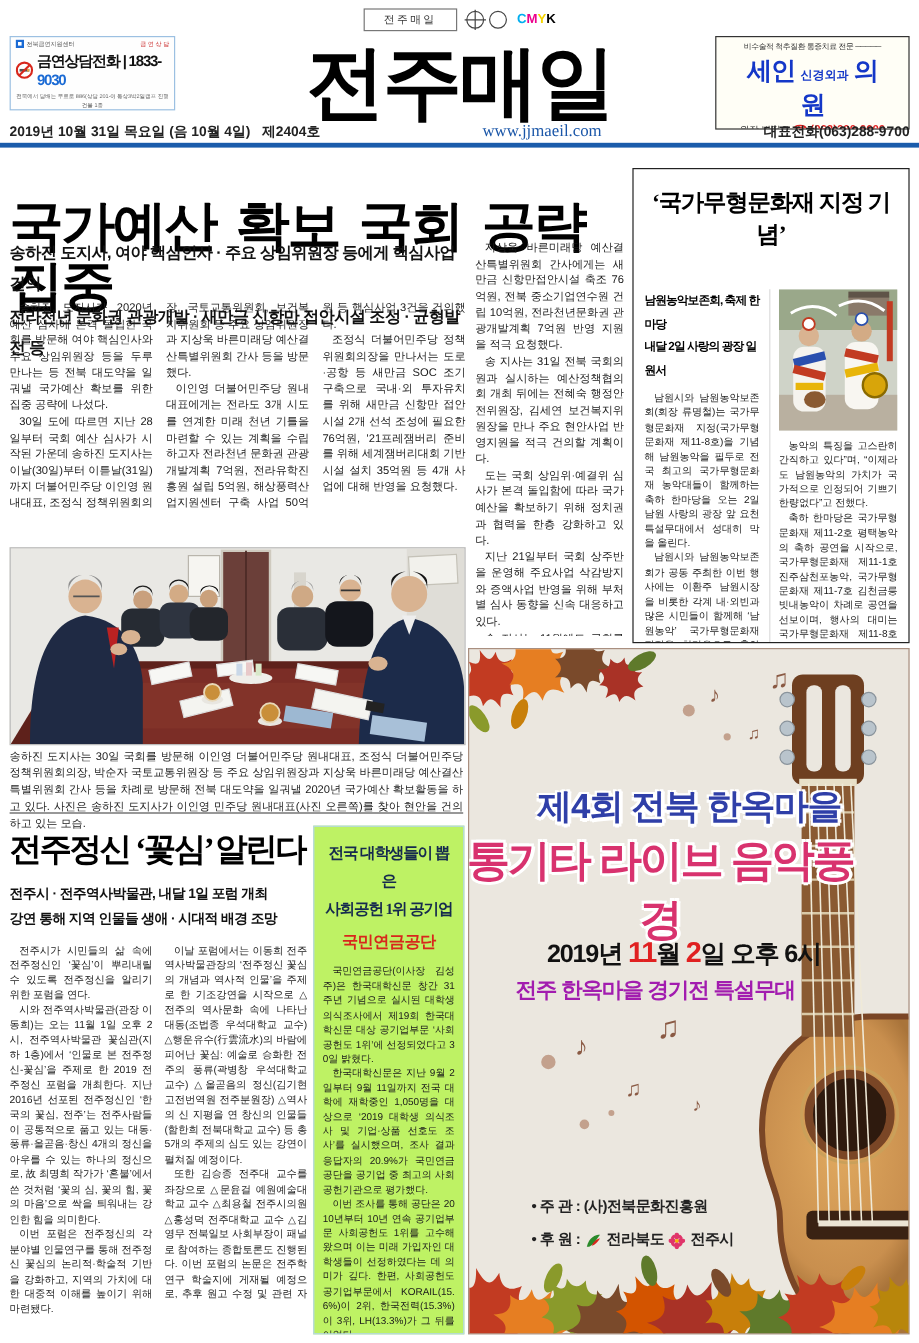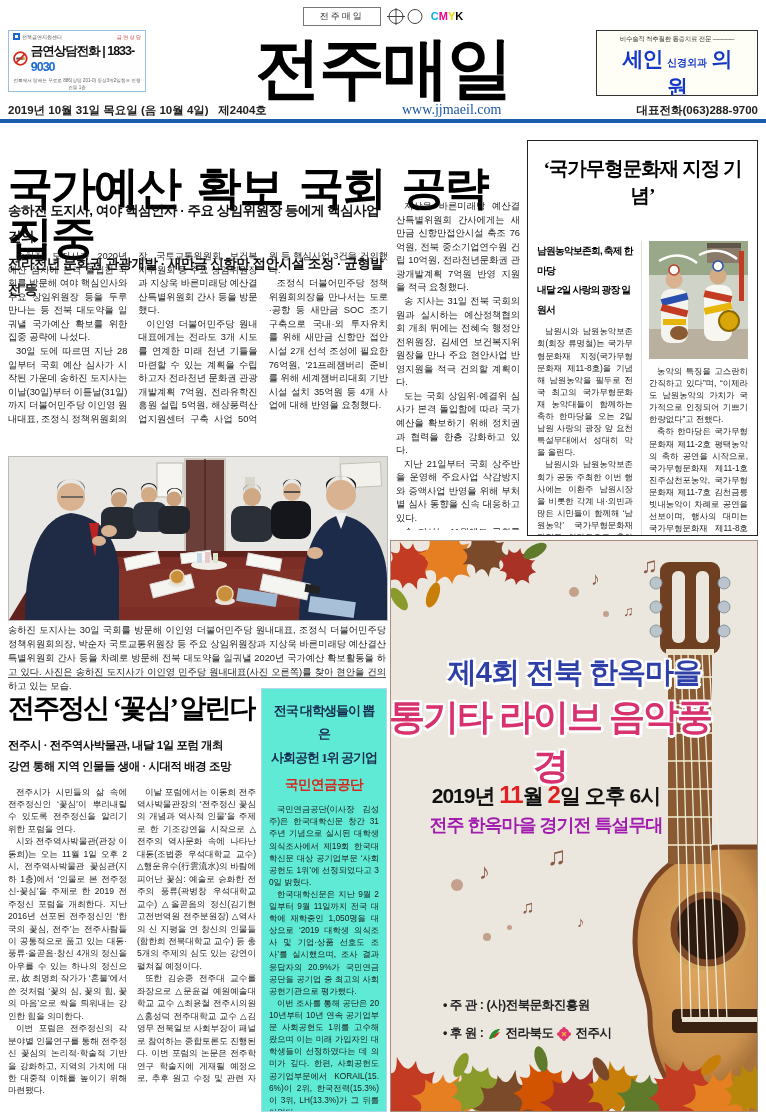--- a/index.html
+++ b/index.html
@@ -14,21 +14,21 @@
   .cmyk .c{color:#00aeef}.cmyk .m{color:#ec008c}.cmyk .y{color:#f5d400}.cmyk .k{color:#000}
   
   .adL{top:30px;left:8px;width:138px;height:62px;border:1px solid #9cc0e2;background:#fefefe;padding:2px 4px;box-sizing:border-box;overflow:hidden;}
   .adL .orgrow{display:flex;justify-content:space-between;font-size:5px;color:#555;align-items:center;}
   .adL .mainrow{display:flex;align-items:center;gap:3px;margin-top:3px;}
   .adL .mainrow .txt{font-size:12.5px;font-weight:900;letter-spacing:-1px;color:#111;}
   .adL .mainrow .num{color:#1a6ad4;}
   .adL .small{font-size:4.6px;color:#666;margin-top:4px;line-height:1.5;text-align:center;}
   .logo{top:24px;left:183px;width:400px;text-align:center;font-size:66px;font-weight:900;letter-spacing:-2px;
         transform:scaleY(1.02);color:#000;}
-  .adR{top:30px;right:8px;width:162px;height:66px;border:1px solid #333;background:#fffef6;box-sizing:border-box;
+  .adR{top:30px;right:8px;width:162px;height:78px;border:1px solid #333;background:#fffef6;box-sizing:border-box;
        padding:4px 19px;text-align:center;overflow:hidden;}
   .adR .l1{font-size:6.5px;color:#333;letter-spacing:-0.3px;}
   .adR .l2{margin-top:1px;color:#1437c8;font-weight:900;}
   .adR .l2 .big{font-size:21px;letter-spacing:-1px;}
   .adR .l2 .mid{font-size:10px;}
   .adR .l3{font-size:8px;margin-top:2px;color:#222;}
   .adR .l3 .tel{color:#e02020;font-weight:bold;font-size:9.5px;}
   .adR .l4{font-size:7.5px;color:#222;margin-top:13px;}
   .dateline{top:102px;left:8px;width:750px;display:flex;justify-content:space-between;align-items:baseline;
             font-size:11.5px;font-weight:bold;color:#222;}
@@ -57,35 +57,35 @@
   .hphoto{width:99px;height:118px;margin-bottom:6px;overflow:hidden;}
   .hcol p{font-size:8.4px;line-height:1.44;}
   
   .a2{top:690px;left:8px;width:248px;height:422px;overflow:hidden;}
   .a2 h2{margin:0;font-family:"Liberation Serif","DejaVu Serif",serif;font-size:27px;font-weight:900;
          letter-spacing:-2px;color:#000;}
   .a2sub{font-size:11.5px;font-weight:bold;line-height:1.85;margin:9px 0 8px;letter-spacing:-0.5px;color:#111;}
   .a2body{column-count:2;column-gap:10px;height:318px;overflow:hidden;}
   .a2body p{font-size:8.6px;line-height:1.45;}
   
-  .nps{top:688px;left:261px;width:126px;height:424px;background:#5eead4;border:1px solid #b4d6ec;box-sizing:border-box;
+  .nps{top:688px;left:261px;width:126px;height:424px;background:#bef264;border:1px solid #b4d6ec;box-sizing:border-box;
        padding:10px 7px;overflow:hidden;}
   .npst{text-align:center;font-family:"Liberation Serif","DejaVu Serif",serif;font-size:13px;font-weight:bold;
         line-height:1.8;color:#152a4e;letter-spacing:-1px;}
   .npsorg{text-align:center;font-size:13.5px;font-weight:900;color:#d8271c;margin:7px 0 9px;letter-spacing:-0.5px;}
   .npsbody p{font-size:8.3px;line-height:1.46;}
   
   .cad{top:540px;left:390px;width:368px;height:572px;background:#ebe7df;border:1px solid #a98f80;box-sizing:border-box;overflow:hidden;}
   .cad .t1{position:absolute;top:112px;left:0;width:310px;text-align:right;font-size:29px;font-weight:900;
            letter-spacing:-1px;color:#2f3fa8;
            text-shadow:-2px -2px 0 #fff,2px -2px 0 #fff,-2px 2px 0 #fff,2px 2px 0 #fff,0 3px 0 #fff,3px 0 0 #fff;}
   .cad .t2{position:absolute;top:152px;left:-6px;width:330px;text-align:center;font-size:36px;font-weight:900;
            letter-spacing:-2px;color:#d8326e;
            text-shadow:-2px -2px 0 #fff,2px -2px 0 #fff,-2px 2px 0 #fff,2px 2px 0 #fff,0 3px 0 #fff,3px 0 0 #fff;}
-  .cad .dt{position:absolute;top:240px;left:0;width:310px;text-align:center;font-size:21px;font-weight:900;color:#111;letter-spacing:-1px;}
+  .cad .dt{position:absolute;top:240px;left:0;width:310px;text-align:center;font-size:21px;font-weight:900;color:#111;letter-spacing:-1px;padding-left:24px;}
   .cad .dt .red{color:#e02020;font-size:24px;}
   .cad .venue{position:absolute;top:272px;left:0;width:310px;text-align:center;font-size:18px;font-weight:900;color:#a21caf;letter-spacing:-1px;}
   .orgline{position:absolute;left:52px;font-size:12.5px;font-weight:bold;color:#222;letter-spacing:-0.5px;display:flex;align-items:center;gap:4px;}
   .note{position:absolute;color:#8a5a44;}
   .dot{position:absolute;border-radius:50%;background:#c3a18d;}
   .gtr{position:absolute;top:16px;right:-38px;}
   .lv-top{position:absolute;top:-4px;left:-6px;}
   .lv-bot{position:absolute;bottom:-4px;left:0;}
 </style>
 </head>

